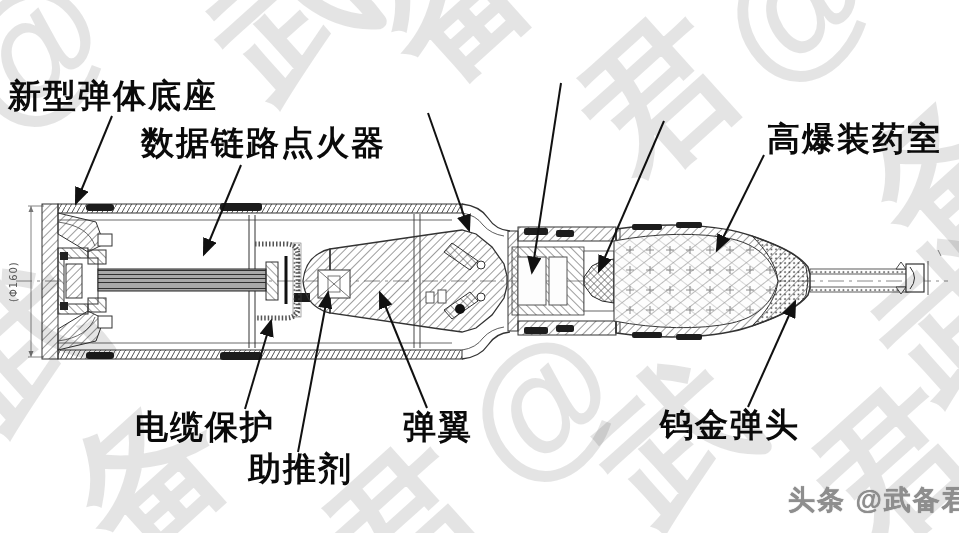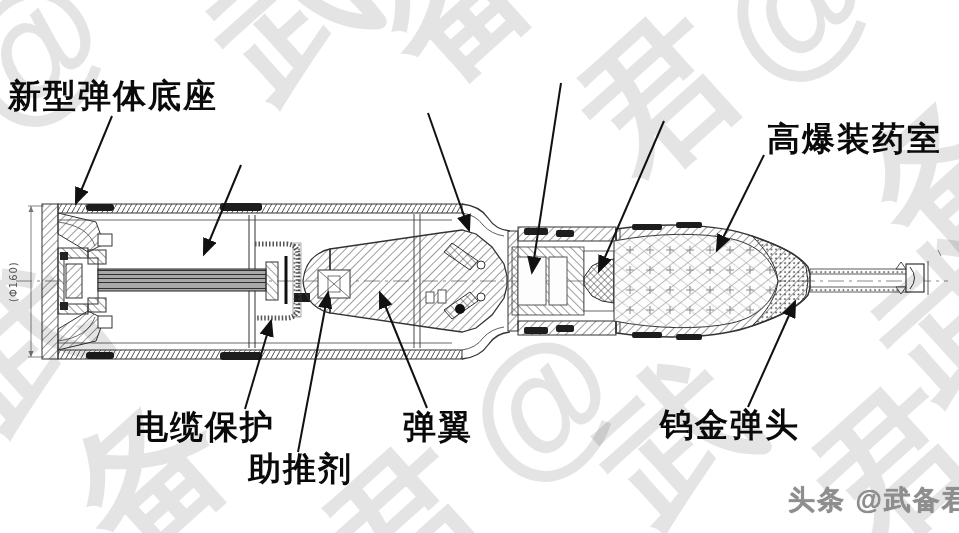--- a/index.html
+++ b/index.html
@@ -208,20 +208,21 @@
   <div class="wm" style="left:870px;top:95px">备</div>
   <div class="wm" style="left:-55px;top:270px">武</div>
   <div class="wm" style="left:465px;top:330px">@</div>
   <div class="wm" style="left:600px;top:365px">武</div>
   <div class="wm" style="left:820px;top:390px">君</div>
   <div class="wm" style="left:75px;top:400px">备</div>
   <div class="wm" style="left:330px;top:450px">君</div>
   <div class="wm" style="left:880px;top:240px">武</div>
 
   <div class="lbl" style="left:8px;top:79px">新型弹体底座</div>
+  <div class="lbl" style="left:141px;top:126px">数据链路点火器</div>
   <div class="lbl" style="left:767px;top:122px">高爆装药室</div>
   <div class="lbl" style="left:135px;top:410px">电缆保护</div>
   <div class="lbl" style="left:248px;top:452px">助推剂</div>
   <div class="lbl" style="left:660px;top:408px">钨金弹头</div>
   <div class="lbl" style="left:403px;top:410px">弹翼</div>
 
   <div class="dim" style="left:8px;top:302px">(Φ160)</div>
 
   <div class="credit" style="left:788px;top:487px">头条 @武备君</div>
 

